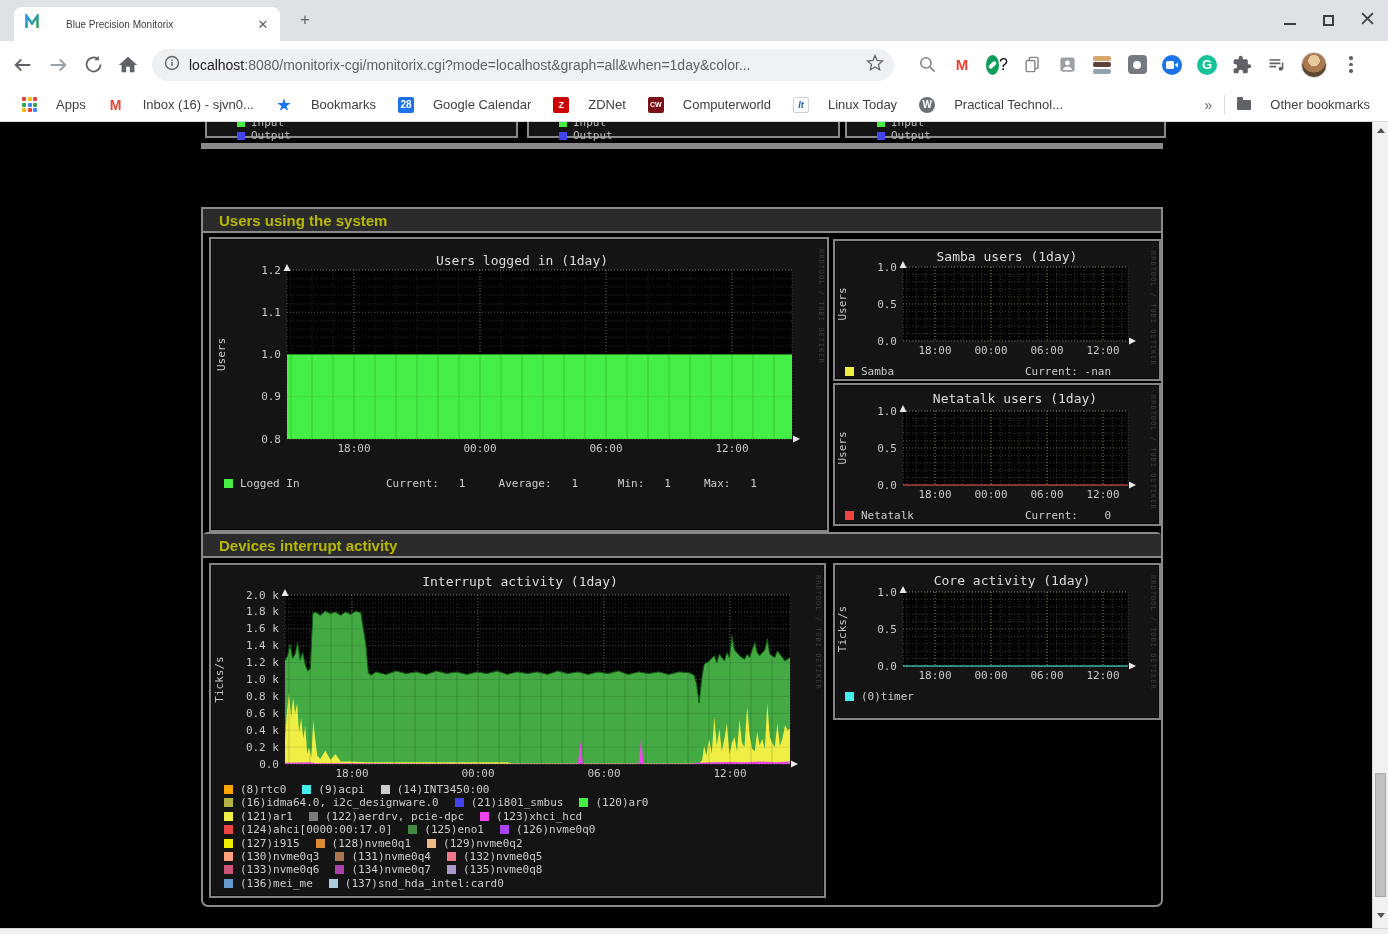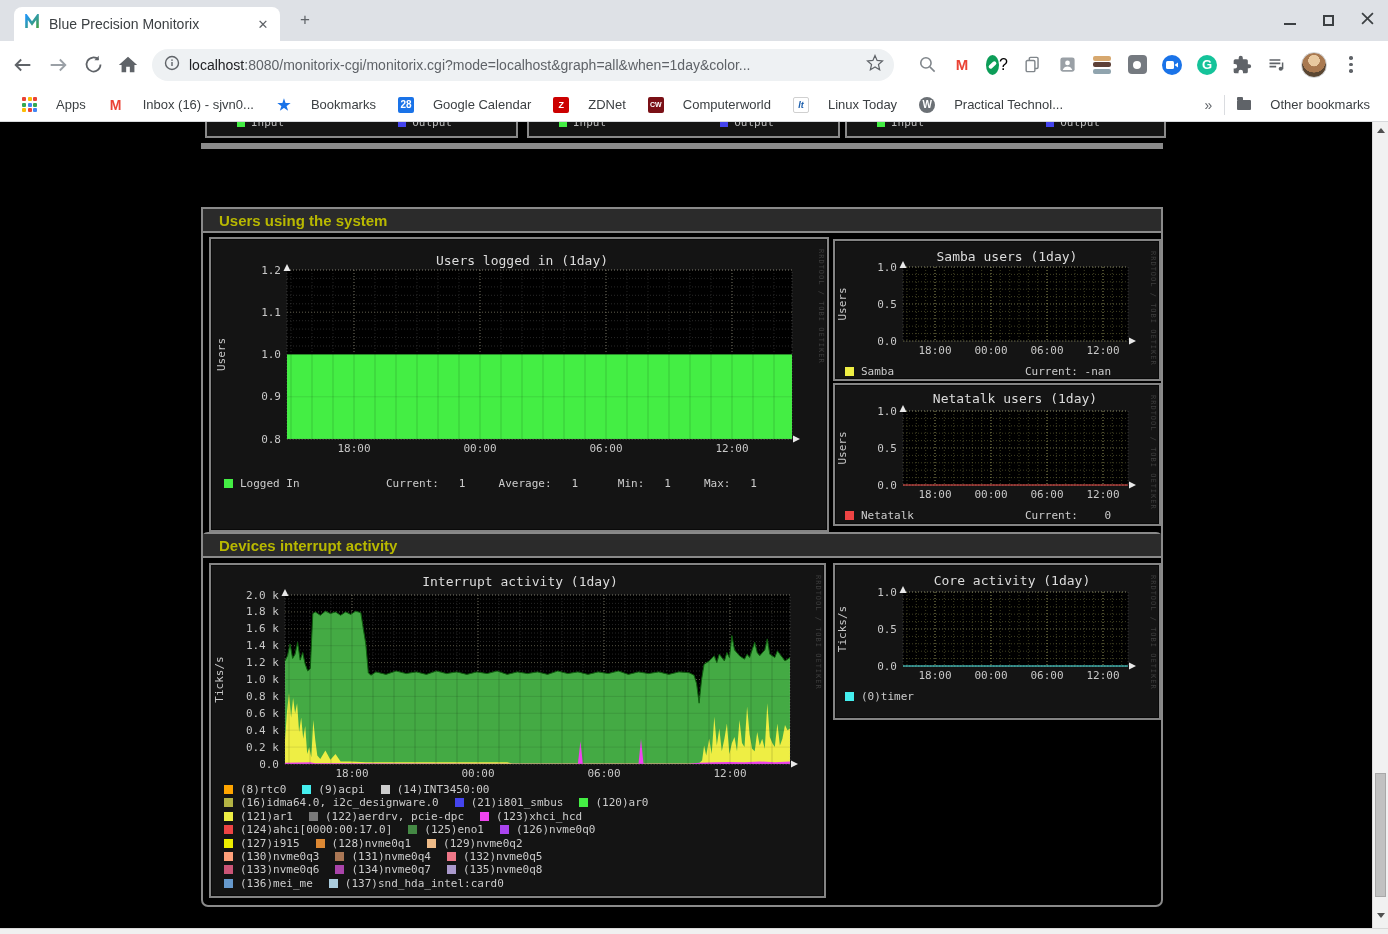--- a/index.html
+++ b/index.html
@@ -2,21 +2,21 @@
 <html><head>
 <meta charset="utf-8">
 <style>
   * { margin:0; padding:0; box-sizing:border-box; }
   html,body { width:1388px; height:934px; overflow:hidden; background:#000;
               font-family:"Liberation Sans", sans-serif; }
   
   #tabstrip { position:absolute; top:0; left:0; width:1388px; height:41px; background:#dee1e6; }
   #tab { position:absolute; left:14px; top:7px; width:266px; height:34px; background:#fff;
          border-radius:8px 8px 0 0; display:flex; align-items:center; padding:0 8px 0 10px; }
-  #tab .title { font-size:14px; color:#3c4043; margin-left:9px; flex:1; white-space:nowrap; overflow:hidden; }
+  #tab .title { font-size:10px; color:#3c4043; margin-left:26px; flex:1; white-space:nowrap; overflow:hidden; }
   .tab-close { width:18px; height:18px; display:flex; align-items:center; justify-content:center;
                border-radius:50%; color:#5f6368; font-size:13px; cursor:default; }
   #newtab { position:absolute; left:296px; top:12px; width:18px; height:18px; color:#5f6368;
             font-size:17px; line-height:16px; text-align:center; }
   #win-controls { position:absolute; right:14px; top:11px; display:flex; gap:27px; align-items:center; height:18px; }
   .wc-min { width:12px; height:9px; border-bottom:2px solid #3c4043; }
   .wc-max { width:11px; height:11px; border:2px solid #3c4043; }
   #toolbar { position:absolute; top:41px; left:0; width:1388px; height:47px; background:#fff;
              display:flex; align-items:center; }
   .nav-ic { width:24px; height:24px; margin-left:11px; display:flex; align-items:center; justify-content:center; }
@@ -56,22 +56,22 @@
   #bm-right { margin-left:auto; display:flex; align-items:center; gap:12px; padding-right:18px; }
   .chev { color:#5f6368; font-size:14px; }
   .vdiv { width:1px; height:20px; background:#dadce0; }
   .folder { width:14px; height:10px; background:#5f6368; border-radius:1px; position:relative; }
   .folder:before { content:""; position:absolute; top:-3px; left:0; width:6px; height:3px;
                    background:#5f6368; border-radius:1px 1px 0 0; }
   
   #page { position:absolute; top:122px; left:0; width:1372px; height:806px; background:#000; overflow:hidden; }
   .cutoff-panel { position:absolute; top:-10px; height:26px; background:#141414;
                   border:2px solid #8a8a8a; border-top:none; }
-  .cutoff-legend { position:absolute; left:0; right:16px; top:4px; display:flex; justify-content:space-between;
-                   padding:0 48px 0 30px; font:11px "DejaVu Sans Mono", monospace; color:#bbb; }
+  .cutoff-legend { position:absolute; left:0; right:8px; top:4px; display:flex; justify-content:space-between;
+                   padding:0 48px 0 30px; font:11px "DejaVu Sans Mono", monospace; color:#bbb;flex-direction:column; }
   .cl-item { display:flex; align-items:center; gap:6px; }
   .sq { display:inline-block; width:8px; height:8px; flex:none; }
   #cutoff-bar { position:absolute; left:201px; top:21px; width:962px; height:6px; background:#8a8a8a; }
   .group { position:absolute; left:201px; width:962px; border:2px solid #8a8a8a; background:#000; }
   .group-header { height:24px; line-height:24px; background:#2b2b2b; border-bottom:2px solid #8a8a8a;
                   padding-left:16px; font-size:15px; font-weight:bold; color:#b8b800; }
   .panel { position:absolute; background:#141414; border:2px solid #848484; box-shadow:inset 0 0 0 1px #0a0a0a; }
   .chart { position:absolute; left:0; top:0; right:0; bottom:0; }
   svg text.cl { font:11px "DejaVu Sans Mono", monospace; fill:#c8c8c8; }
   svg text.ct { font:13px "DejaVu Sans Mono", monospace; fill:#dcdcdc; }

